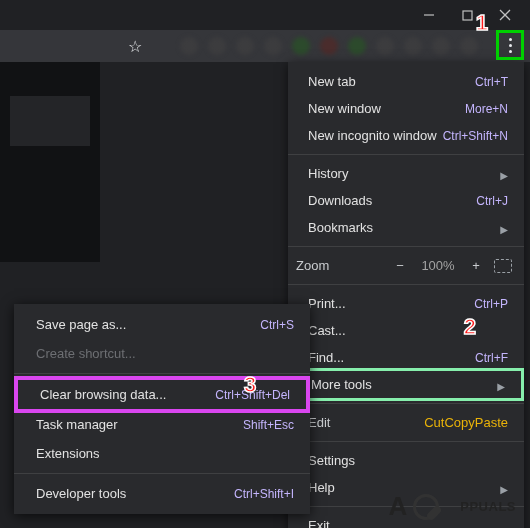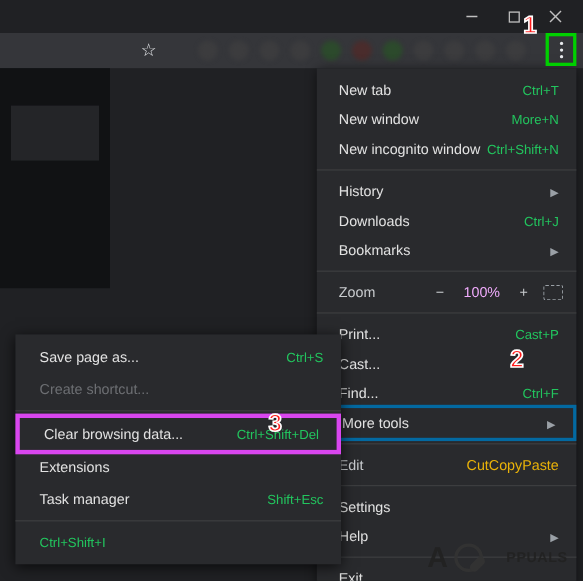--- a/index.html
+++ b/index.html
@@ -101,50 +101,50 @@
   }
   .menu-row {
     display: flex;
     align-items: flex-end;
     justify-content: space-between;
     padding: 6px 16px 6px 20px;
     white-space: nowrap;
     cursor: default;
   }
   .menu-row .label { color: #e2e2e2; }
-  .menu-row .shortcut { color: #22c55e; font-size: 12px; }
+  .menu-row .shortcut { color: #c4b5fd; font-size: 12px; }
   .menu-row .arrow { color: #9aa0a6; font-size: 10px; }
   .menu-sep {
     height: 1px;
     background: #3f4042;
     margin: 5px 0;
   }
   .zoom-row {
     display: flex;
     align-items: center;
-    padding: 6px 12px 6px 20px;
+    padding: 6px 12px 6px 8px;
     gap: 10px;
   }
   .zoom-row .z-lab { flex: 0 0 auto; margin-right: auto; }
   .zoom-row .z-btn { color: #c9cccf; width: 16px; text-align: center; }
-  .zoom-row .z-val { color: #f0abfc; width: 40px; text-align: center; }
+  .zoom-row .z-val { color: #a3a3a3; width: 40px; text-align: center; }
   .zoom-row .z-full {
     width: 18px; height: 14px;
     border: 1.5px dashed #9aa0a6;
     border-radius: 2px;
   }
   .edit-row {
     display: flex;
     align-items: center;
     padding: 6px 16px 6px 20px;
   }
   .edit-row .e-lab { margin-right: auto; }
   .edit-row .e-act { color: #eab308; }
   .highlight-row {
-    border: 3px solid #0369a1;
+    border: 3px solid #86efac;
     margin: -3px 0;
     position: relative;
     z-index: 5;
   }
   .help-row .arrow, .history-row .arrow, .bookmarks-row .arrow, .moretools-row .arrow {
     margin-left: 6px;
   }
 
   
   .sub-menu {
@@ -284,21 +284,21 @@
   <div class="zoom-row">
     <span class="z-lab">Zoom</span>
     <span class="z-btn">−</span>
     <span class="z-val">100%</span>
     <span class="z-btn">+</span>
     <span class="z-full"></span>
   </div>
   <div class="menu-sep"></div>
   <div class="menu-row">
     <span class="label">Print...</span>
-    <span class="shortcut">Cast+P</span>
+    <span class="shortcut">Ctrl+P</span>
   </div>
   <div class="menu-row">
     <span class="label">Cast...</span>
   </div>
   <div class="menu-row">
     <span class="label">Find...</span>
     <span class="shortcut">Ctrl+F</span>
   </div>
   <div class="menu-row moretools-row highlight-row">
     <span class="label">More tools</span>
@@ -333,28 +333,29 @@
   </div>
   <div class="menu-row disabled">
     <span class="label">Create shortcut...</span>
   </div>
   <div class="menu-sep"></div>
   <div class="menu-row sub-highlight">
     <span class="label">Clear browsing data...</span>
     <span class="shortcut">Ctrl+Shift+Del</span>
   </div>
   <div class="menu-row">
-    <span class="label">Extensions</span>
-  </div>
-  <div class="menu-row">
     <span class="label">Task manager</span>
     <span class="shortcut">Shift+Esc</span>
   </div>
-  <div class="menu-sep"></div>
-  <div class="menu-row">
+  <div class="menu-row">
+    <span class="label">Extensions</span>
+  </div>
+  <div class="menu-sep"></div>
+  <div class="menu-row">
+    <span class="label">Developer tools</span>
     <span class="shortcut">Ctrl+Shift+I</span>
   </div>
 </div>
 <div class="marker marker-3">3</div>
 
 <div class="watermark">
   <span style="font-size:26px;font-weight:900;color:#222">A</span>
   <span class="ring"></span>
   <span class="txt">PPUALS</span>
 </div>

